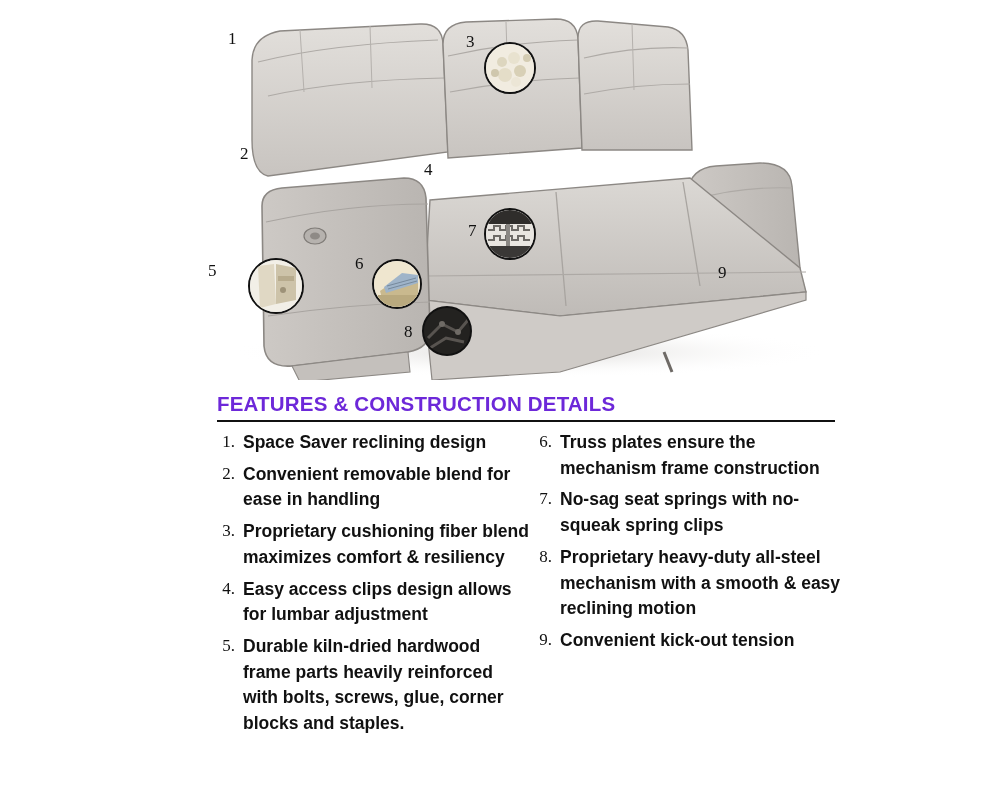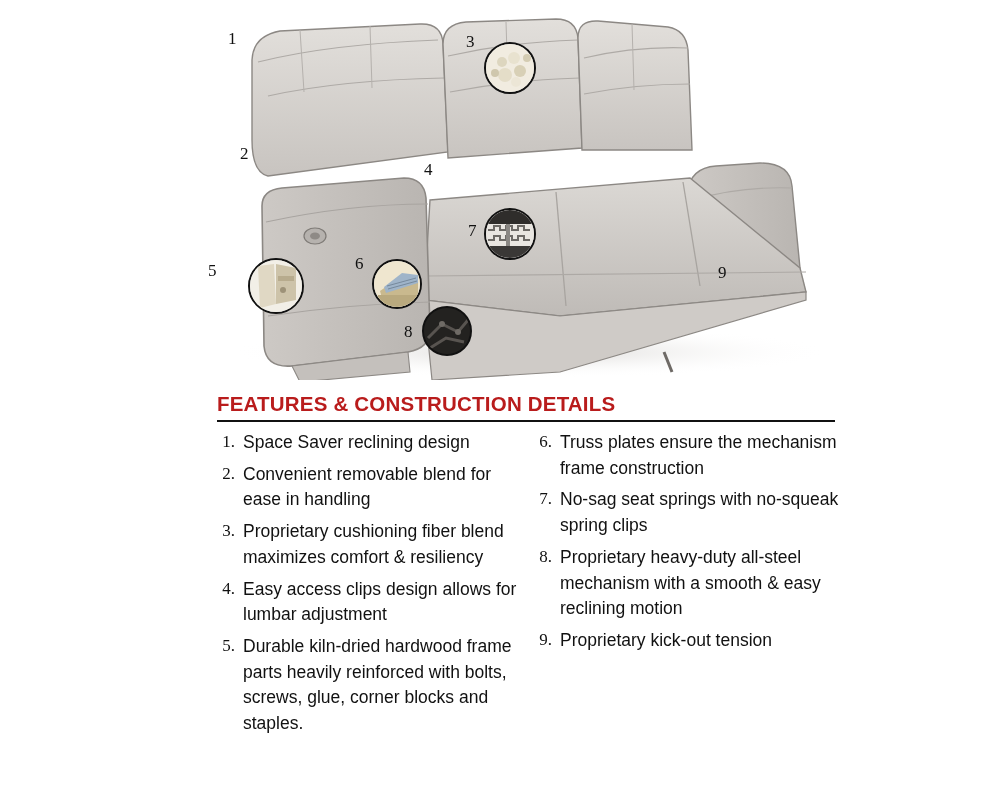--- a/index.html
+++ b/index.html
@@ -57,21 +57,21 @@
     width: 1000px;
   }
   #features-title {
     position: absolute;
     left: 217px;
     top: 14px;
     font-family: "Liberation Sans", sans-serif;
     font-weight: bold;
     font-size: 20.5px;
     letter-spacing: 0.2px;
-    color: #b91c1c;
+    color: #6d28d9;
     white-space: nowrap;
   }
   #title-rule {
     position: absolute;
     left: 217px;
     top: 42px;
     width: 618px;
     height: 2px;
     background: #111;
   }
@@ -98,20 +98,21 @@
     padding-right: 8px;
     padding-top: 2px;
     box-sizing: border-box;
   }
   .feature-text {
     font-family: "Liberation Sans", sans-serif;
     font-size: 17.5px;
     line-height: 1.47;
     color: #111;
     flex: 1 1 auto;
+    font-weight: bold;
   }
 </style>
 </head>
 <body>
 
 <div id="illustration">
 
   <svg id="sofa-svg" width="1000" height="380" viewBox="0 0 1000 380">
     <defs>
       <linearGradient id="gBack" x1="0" y1="0" x2="0" y2="1">
@@ -279,16 +280,16 @@
     <div class="feature-item">
       <div class="feature-num">7.</div>
       <div class="feature-text">No-sag seat springs with no-squeak spring clips</div>
     </div>
     <div class="feature-item">
       <div class="feature-num">8.</div>
       <div class="feature-text">Proprietary heavy-duty all-steel mechanism with a smooth &amp; easy reclining motion</div>
     </div>
     <div class="feature-item">
       <div class="feature-num">9.</div>
-      <div class="feature-text">Proprietary kick-out tension</div>
+      <div class="feature-text">Convenient kick-out tension</div>
     </div>
   </div>
 </div>
 
 </body></html>

